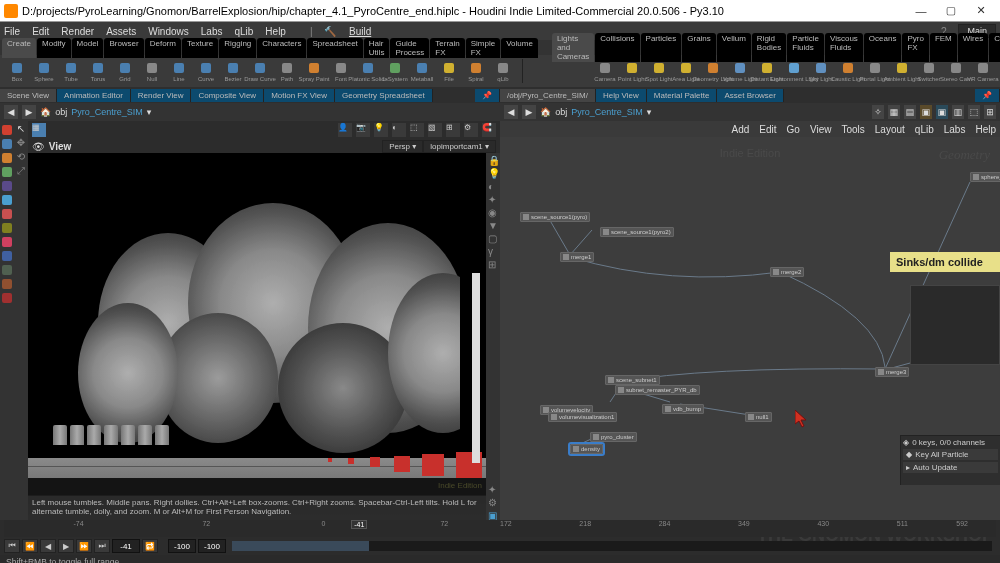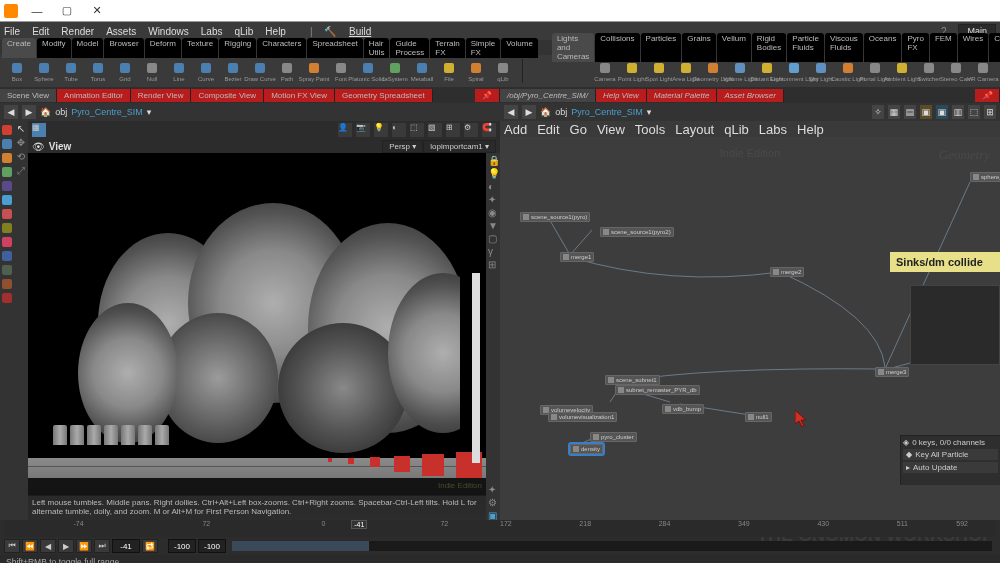--- a/index.html
+++ b/index.html
@@ -14,21 +14,21 @@
 .shelf-tabs { height:15px; background:#333; display:flex; align-items:center; font-size:8px; gap:2px; padding:0 2px; }
 .shelf-tab { background:#000000; padding:1px 5px; border-top-left-radius:3px; border-top-right-radius:3px; color:#bbb; }
 .shelf-tab.active { background:#4a4a4a; }
 .shelf-tools { height:32px; background:#3a3a3a; display:flex; align-items:center; padding:0 4px; gap:6px; }
 .tool-grp { display:flex; gap:1px; align-items:center; }
 .tool { width:26px; height:24px; display:flex; flex-direction:column; align-items:center; justify-content:center; font-size:6px; color:#999; }
 .tool .ico { width:16px; height:16px; display:flex; align-items:center; justify-content:center; }
 .tool .lbl { white-space:nowrap; font-size:6px; margin-top:0; }
 .ico svg { width:16px; height:16px; }
 .pane-tabs { height:16px; background:#2e2e2e; display:flex; align-items:center; font-size:8px; gap:0; }
-.pane-tab { padding:2px 7px; background:#b91c1c; border-right:1px solid #222; color:#bbb; }
+.pane-tab { padding:2px 7px; background:#0c4a6e; border-right:1px solid #222; color:#bbb; }
 .pane-tab.active { background:#444; }
 .path-bar { height:18px; background:#333; display:flex; align-items:center; padding:0 4px; gap:4px; font-size:9px; color:#ddd; }
 .path-btn { width:14px; height:14px; background:#444; display:flex; align-items:center; justify-content:center; }
 .content { position:relative; display:flex; height:399px; }
 .left-strip { width:14px; background:#333; display:flex; flex-direction:column; gap:4px; padding-top:4px; align-items:center; }
 .left-strip .s { width:10px; height:10px; border-radius:2px; }
 .tool-strip { width:14px; background:#333; display:flex; flex-direction:column; gap:3px; padding-top:2px; align-items:center; }
 .tool-strip .t { width:11px; height:11px; display:flex; align-items:center; justify-content:center; }
 .viewport-pane { width:472px; display:flex; flex-direction:column; }
 .viewport-header { height:18px; background:#2c2c2c; display:flex; align-items:center; padding:0 4px; gap:4px; font-size:8px; }
@@ -69,20 +69,21 @@
 .ground::before { content:''; position:absolute; left:0; right:0; top:8px; height:1px; background:#555; }
 .barrel { position:absolute; bottom:75px; width:14px; height:20px; background:linear-gradient(90deg,#777,#aaa,#777); border-radius:2px 2px 0 0; }
 .redbox { position:absolute; bottom:42px; background:#c8302c; }
 .whitebar { position:absolute; right:20px; top:120px; width:8px; height:190px; background:#ddd; }
 </style>
 </head>
 <body>
 
 <div class="titlebar">
   <div class="icon"></div>
+  <div class="title">D:/projects/PyroLearning/Gnomon/BarrelExplosion/hip/chapter_4.1_PyroCentre_end.hiplc - Houdini Indie Limited-Commercial 20.0.506 - Py3.10</div>
   <div class="winbtn">—</div>
   <div class="winbtn">▢</div>
   <div class="winbtn">✕</div>
 </div>
 
 <div class="menubar">
   <span>File</span>
   <span>Edit</span>
   <span>Render</span>
   <span>Assets</span>
@@ -417,21 +418,21 @@
   <div class="pane-tabs" style="width:500px;">
     <div class="pane-tab active">Scene View</div>
     <div class="pane-tab">Animation Editor</div>
     <div class="pane-tab">Render View</div>
     <div class="pane-tab">Composite View</div>
     <div class="pane-tab">Motion FX View</div>
     <div class="pane-tab">Geometry Spreadsheet</div>
     <div style="flex:1"></div>
     <div class="pane-tab">📌</div>
   </div>
-  <div class="pane-tabs" style="flex:1;font-style:italic;">
+  <div class="pane-tabs" style="flex:1;">
     <div class="pane-tab active">/obj/Pyro_Centre_SIM/</div>
     <div class="pane-tab">Help View</div>
     <div class="pane-tab">Material Palette</div>
     <div class="pane-tab">Asset Browser</div>
     <div style="flex:1"></div>
     <div class="pane-tab">📌</div>
   </div>
 </div>
 
 <div style="display:flex;">
@@ -555,21 +556,21 @@
         <div class="vrs" style="color:#888;">⊞</div>
         <div style="flex:1"></div>
         <div class="vrs" style="color:#888;">✦</div>
         <div class="vrs" style="color:#888;">⚙</div>
         <div class="vrs" style="color:#4a9fd0;">▣</div>
       </div>
     </div>
   </div>
 
   <div class="network-pane">
-    <div class="menubar" style="height:16px;gap:10px;font-size:13px;">
+    <div class="menubar" style="height:16px;gap:10px;font-size:10px;justify-content:flex-end;">
       <span>Add</span>
       <span>Edit</span>
       <span>Go</span>
       <span>View</span>
       <span>Tools</span>
       <span>Layout</span>
       <span>qLib</span>
       <span>Labs</span>
       <span>Help</span>
     </div>

